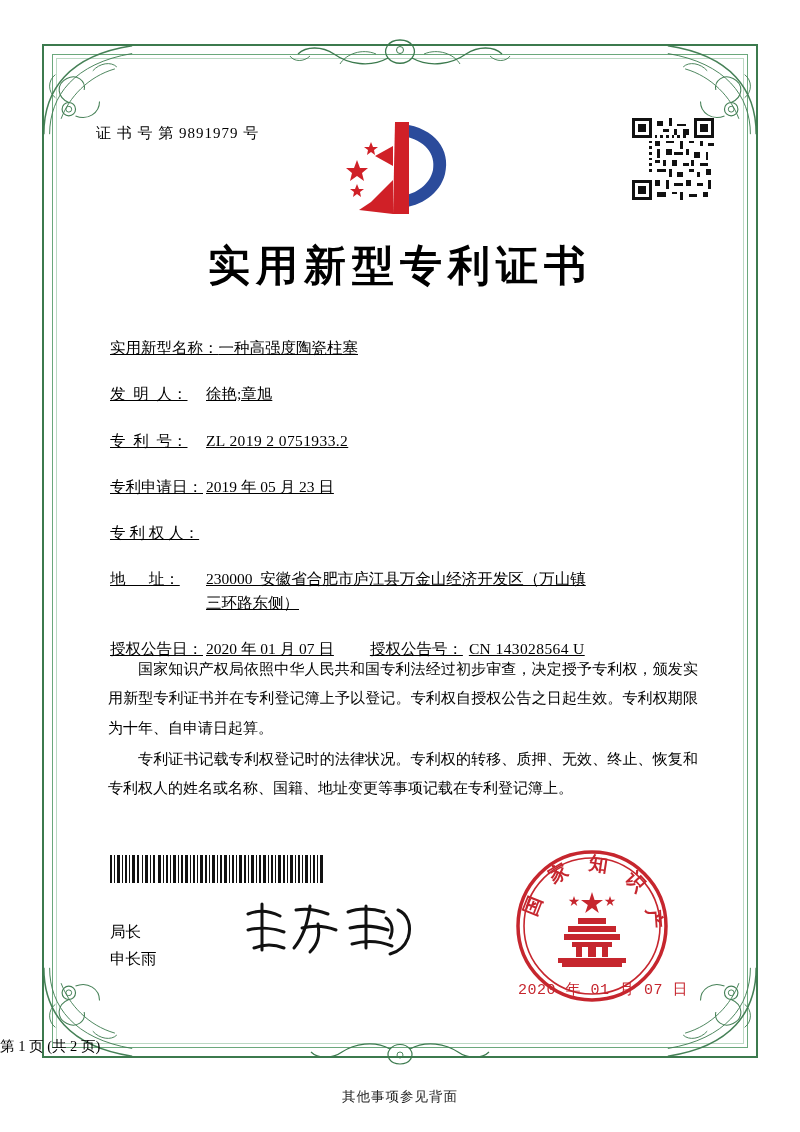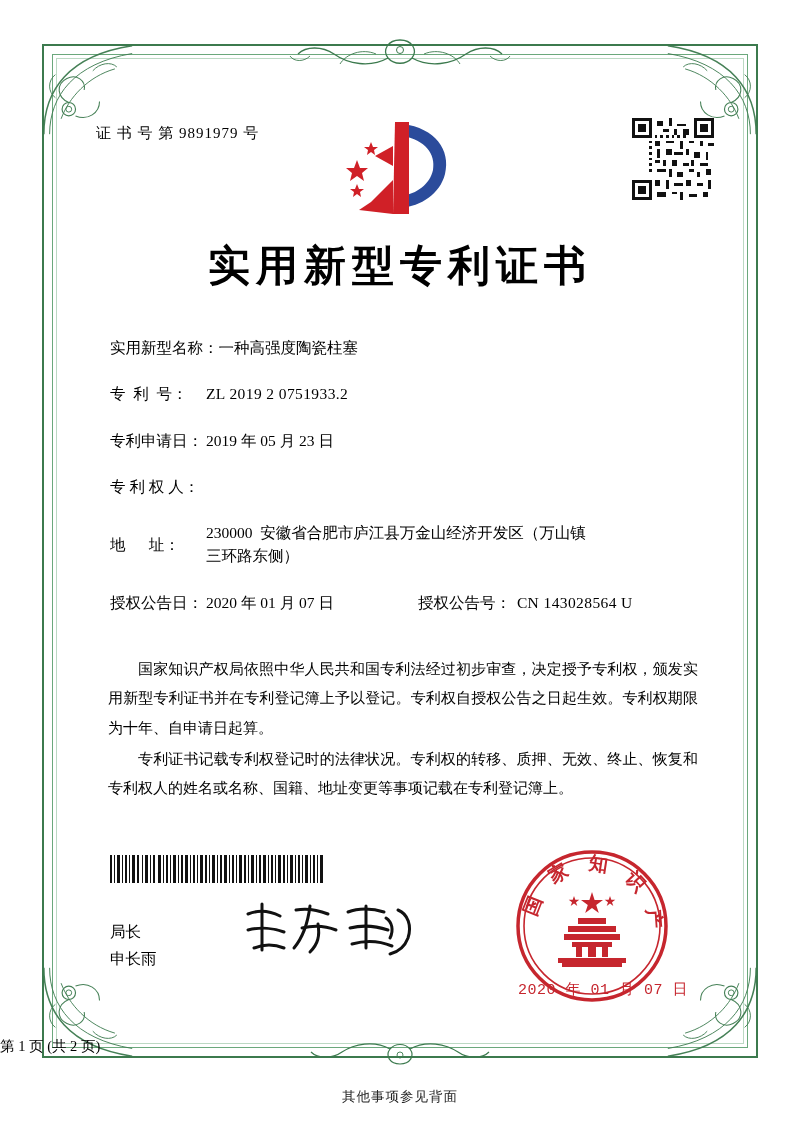--- a/index.html
+++ b/index.html
@@ -131,37 +131,38 @@
   .fields {
     position: absolute;
     left: 110px;
     top: 336px;
     width: 600px;
     font-size: 15.5px;
     color: #000;
   }
   .field {
     display: flex;
-    align-items: center;
+    align-items: flex-start;
     margin-bottom: 23px;
     line-height: 1.5;
+    text-decoration: underline;
   }
   .field .lbl {
     flex: 0 0 96px;
     letter-spacing: 0px;
     white-space: pre;
   }
   .field .val {
     flex: 1 1 auto;
     white-space: pre-wrap;
   }
   .field.two-col .val { flex: 0 0 auto; }
   .field .lbl2 {
     flex: 0 0 auto;
-    margin-left: 84px;
+    margin-left: 36px;
   }
   .field .val2 {
     flex: 0 0 auto;
     margin-left: 6px;
   }
   .mono { font-family: "Liberation Serif", serif; letter-spacing: 0.4px; }
 
   
   .paras {
     position: absolute;
@@ -427,20 +428,24 @@
 
   <div class="title">实用新型专利证书</div>
 
   <div class="fields">
 
     <div class="field">
       <span class="lbl">实用新型名称：</span>
       <span class="val">一种高强度陶瓷柱塞</span>
     </div>
 
+    <div class="field">
+      <span class="lbl">发  明  人：</span>
+      <span class="val">徐艳;章旭</span>
+    </div>
 
     <div class="field">
       <span class="lbl">专  利  号：</span>
       <span class="val mono">ZL 2019 2 0751933.2</span>
     </div>
 
     <div class="field">
       <span class="lbl">专利申请日：</span>
       <span class="val">2019 年 05 月 23 日</span>
     </div>

